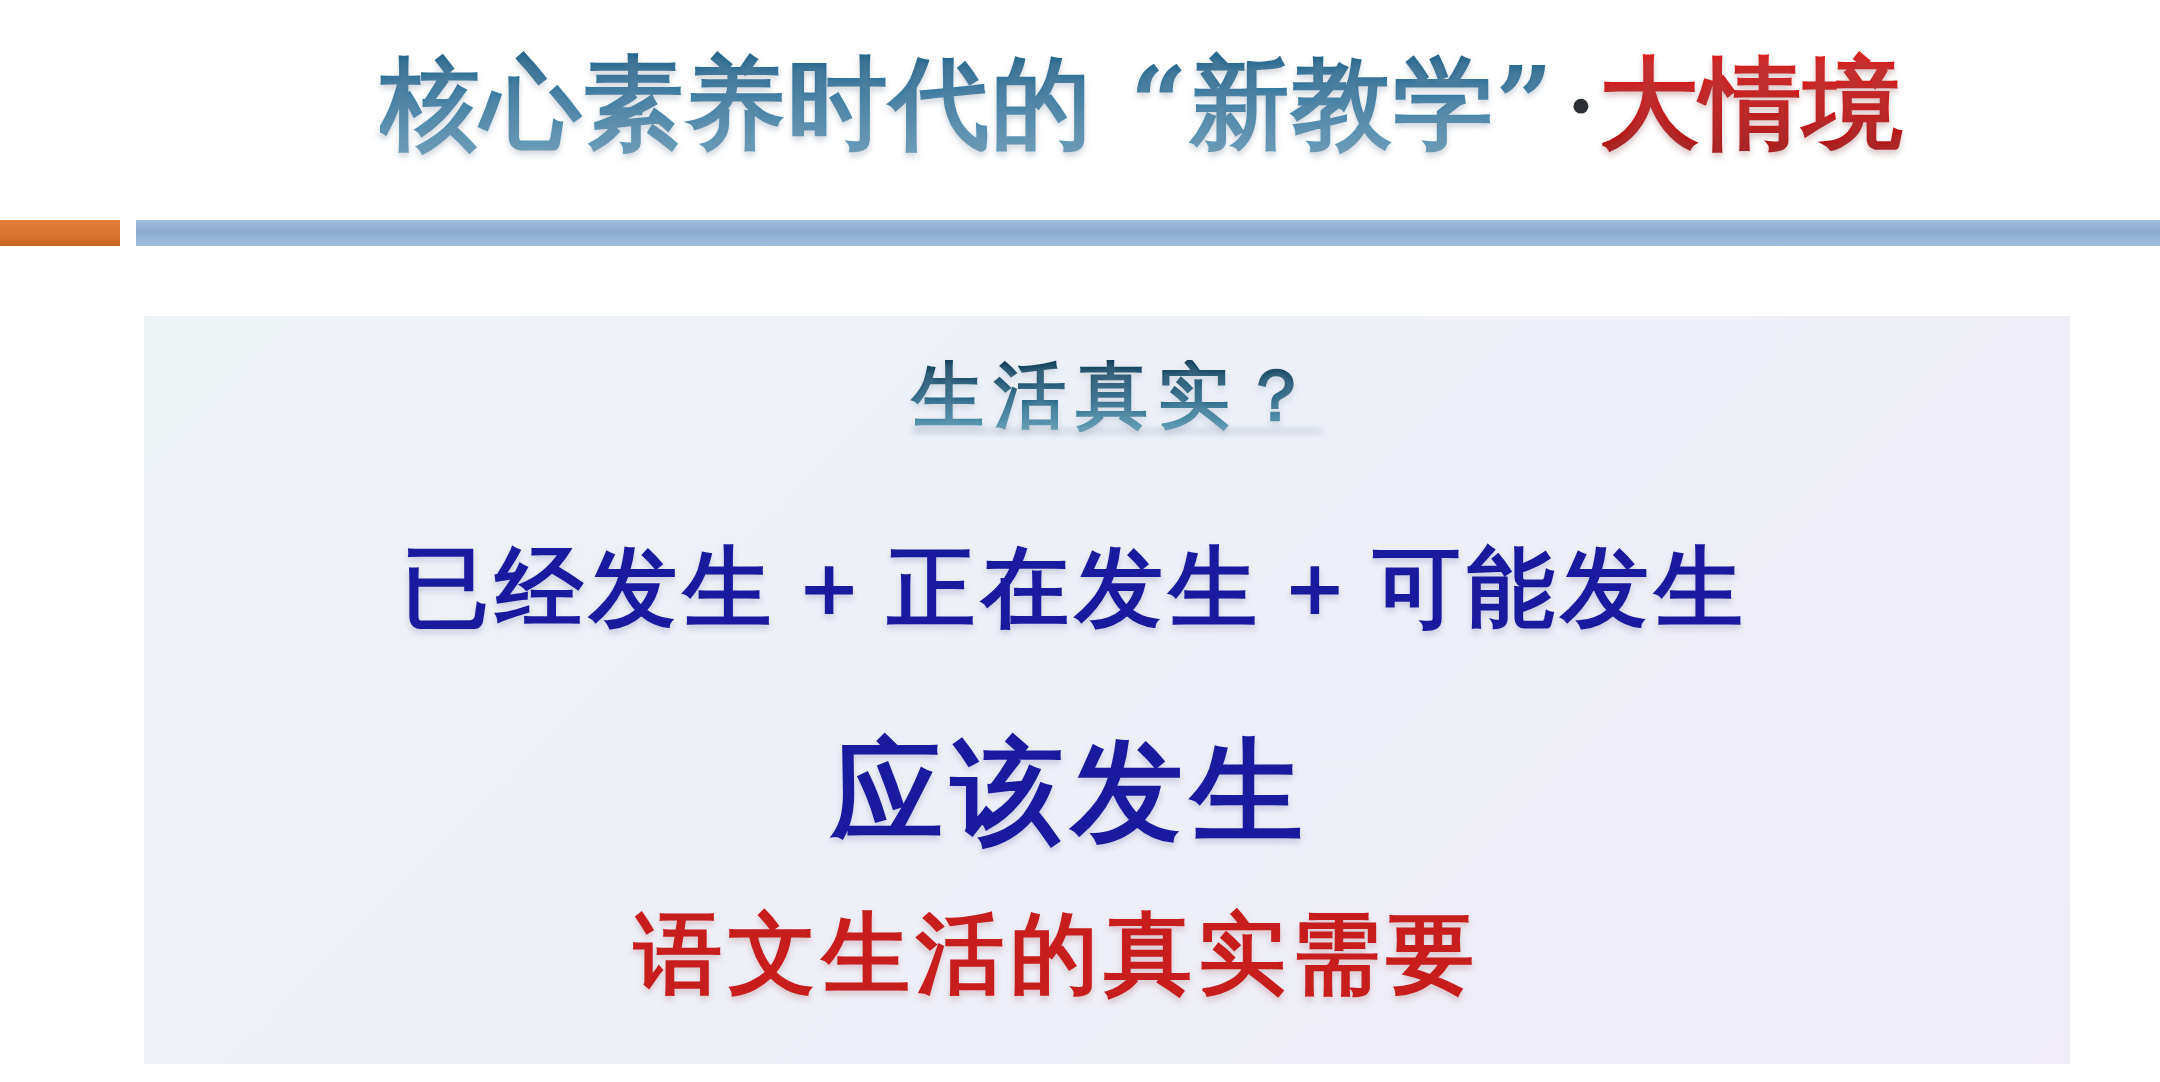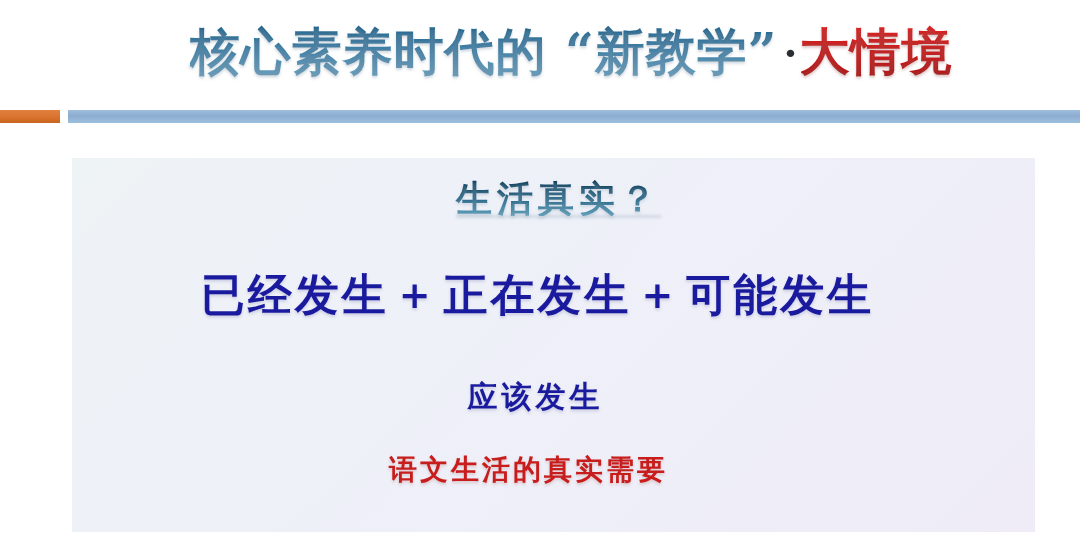--- a/index.html
+++ b/index.html
@@ -139,31 +139,30 @@
     top: 115px;
     font-size: 44px;
     color: #1a1a9e;
     letter-spacing: 3px;
     text-shadow: 0 2px 3px rgba(130,130,180,0.32);
     transform: translateX(-16px);
   }
 
   .line-3 {
     top: 210px;
-    font-size: 30px;
+    font-size: 56px;
     color: #1a1a9e;
     letter-spacing: 4px;
     text-shadow: 0 2px 3px rgba(130,130,180,0.32);
     transform: translateX(-18px);
-    margin-top: 14px;
   }
 
   .line-4 {
     top: 298px;
-    font-size: 28px;
+    font-size: 44px;
     color: #c81d1d;
     letter-spacing: 3px;
     text-shadow: 0 2px 3px rgba(180,120,120,0.34);
     transform: translateX(-25px);
   }
 
   .op {
     padding: 0 10px;
     font-size: 38px;
     vertical-align: 0.05em;

